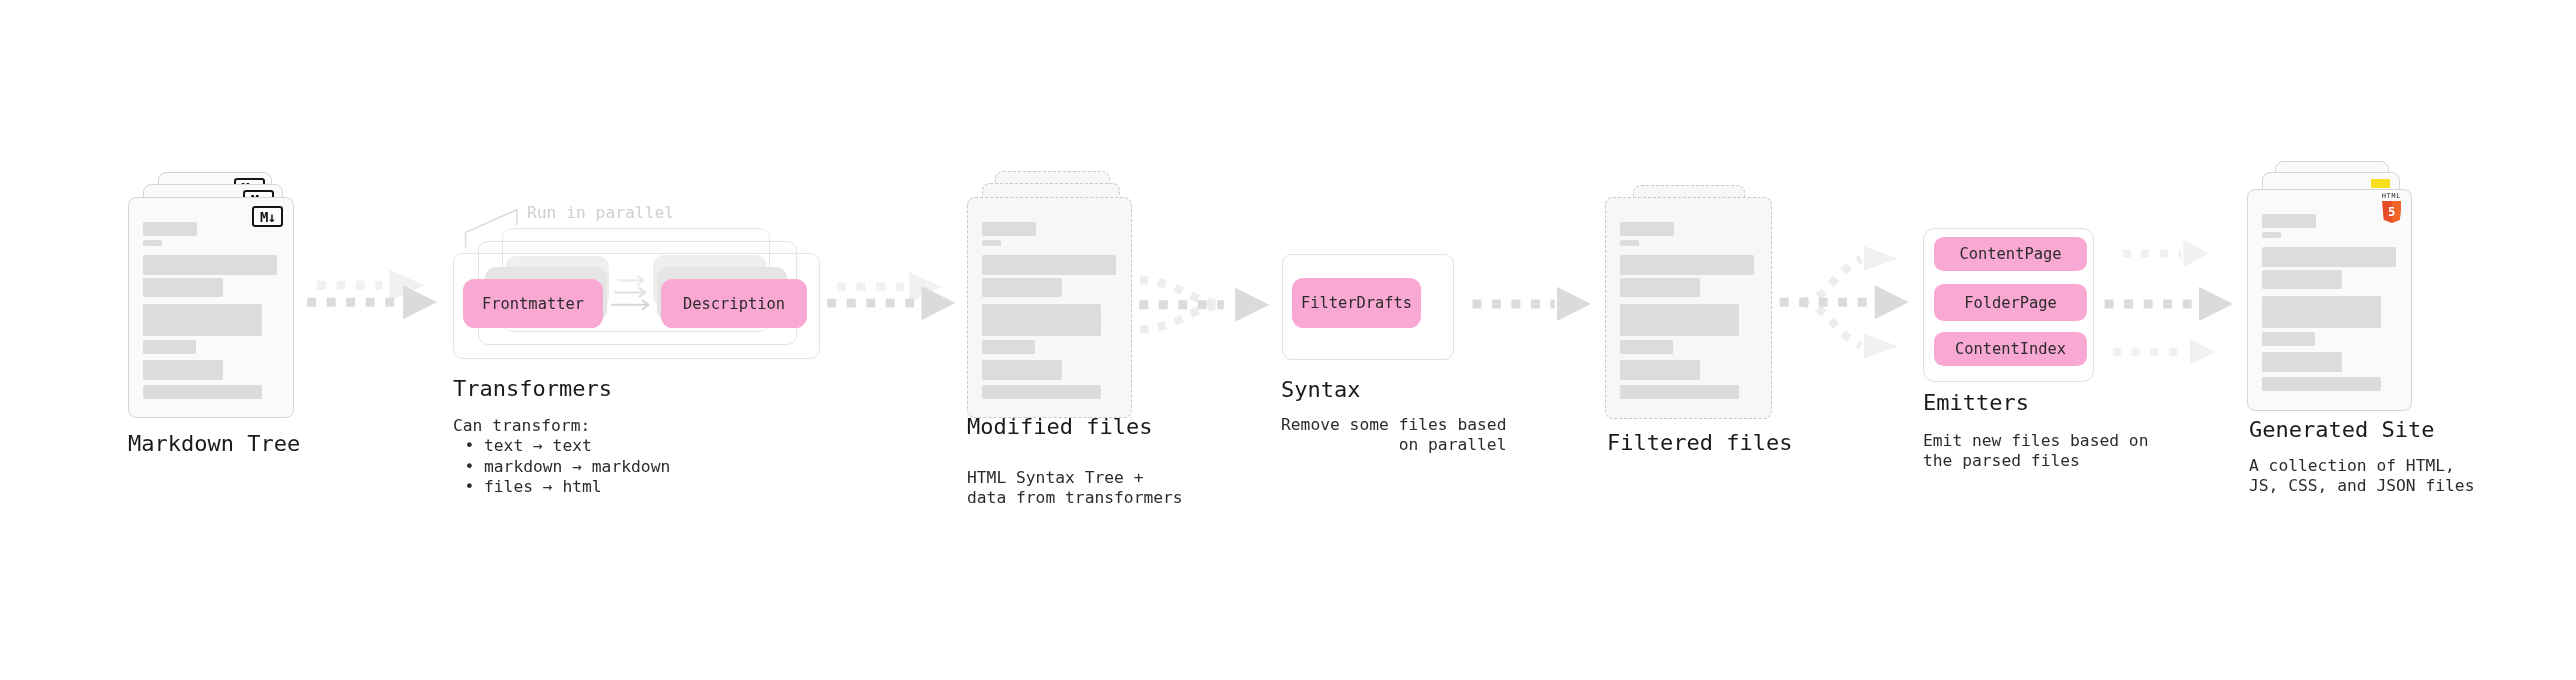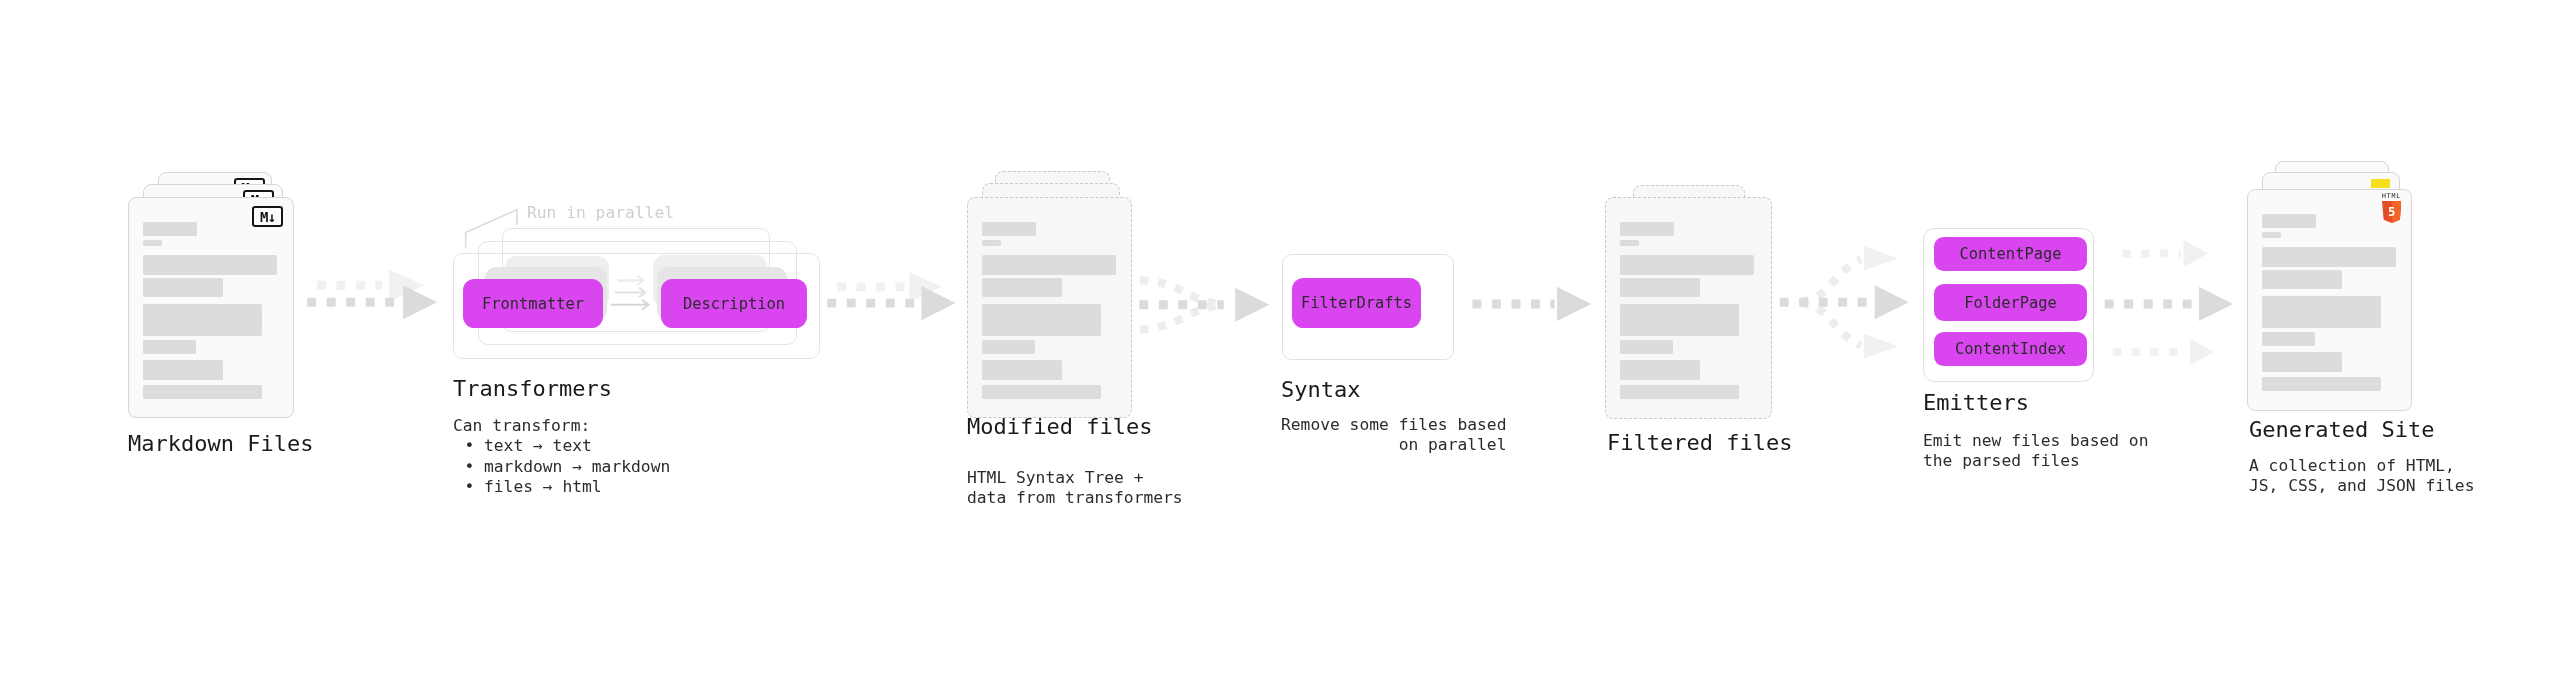--- a/index.html
+++ b/index.html
@@ -25,21 +25,21 @@
   .css-badge .css-word{font-size:5.7px;line-height:5.7px;font-weight:bold;color:#222;letter-spacing:0;}
   .css-badge .css-bar{display:block;width:13px;height:2.4px;background:#2965f1;margin:0.8px auto 0;}
   .js-badge{position:absolute;width:18.7px;height:9.8px;background:#f7df1e;}
   .html5{position:absolute;width:21px;text-align:center;}
   .html5 .html5-word{font-size:6.5px;line-height:7.3px;font-weight:normal;color:#111;letter-spacing:0.8px;}
   
   .obox{position:absolute;box-sizing:border-box;border:1.6px solid #e4e4e4;border-radius:9.8px;background:transparent;}
   .obox.filled{background:#ffffff;border-color:#e0e0e0;}
   
   .pill{
-    position:absolute;box-sizing:border-box;background:#d946ef;border-radius:11.4px;
+    position:absolute;box-sizing:border-box;background:#f9a8d4;border-radius:11.4px;
     display:flex;align-items:center;justify-content:center;
     font-size:15.4px;color:#2b2b2b;white-space:nowrap;
   }
   .pill.ghost1{background:#e5e5e5;}
   .pill.ghost2{background:#efefef;}
   
   .title{position:absolute;font-size:22px;line-height:24.4px;color:#1a1a1a;white-space:nowrap;}
   .caption{position:absolute;font-size:16.3px;line-height:20.3px;color:#2c2c2c;white-space:nowrap;}
   .caption .indent{padding-left:11.4px;}
   .annotation{position:absolute;font-size:16.3px;color:#cfcfcf;white-space:nowrap;}
@@ -117,21 +117,21 @@
       <div class="md-badge" style="right:9.8px;top:8.1px;">M↓</div>
     <div class="sk" style="top: 24.4px; width: 54px; height: 14px;"></div>
         <div class="sk" style="top: 42px; width: 18.7px; height: 5.7px;"></div>
         <div class="sk" style="top: 57px; width: 134px; height: 19.5px;"></div>
         <div class="sk" style="top: 80px; width: 80px; height: 18.7px;"></div>
         <div class="sk" style="top: 106px; width: 119px; height: 32px;"></div>
         <div class="sk" style="top: 142px; width: 53px; height: 14px;"></div>
         <div class="sk" style="top: 162px; width: 80px; height: 20.3px;"></div>
         <div class="sk" style="top: 187px; width: 119px; height: 14px;"></div>
       </div>
-    <div class="title" style="left:128px;top:432px;">Markdown Files</div>
+    <div class="title" style="left:128px;top:432px;">Markdown Tree</div>
   </div>
 
   <div class="node">
     <div class="annotation" style="left:527px;top:203px;">Run in parallel</div>
     <div class="obox" style="left:502px;top:228px;width:268px;height:104px;"></div>
     <div class="obox" style="left:478px;top:241px;width:319px;height:104px;"></div>
     <div class="obox" style="left:453px;top:253px;width:367px;height:106px;"></div>
 
     <div class="pill ghost2" style="left:505px;top:256px;width:104px;height:52px;"></div>
     <div class="pill ghost1" style="left:485px;top:267px;width:122px;height:54px;"></div>

